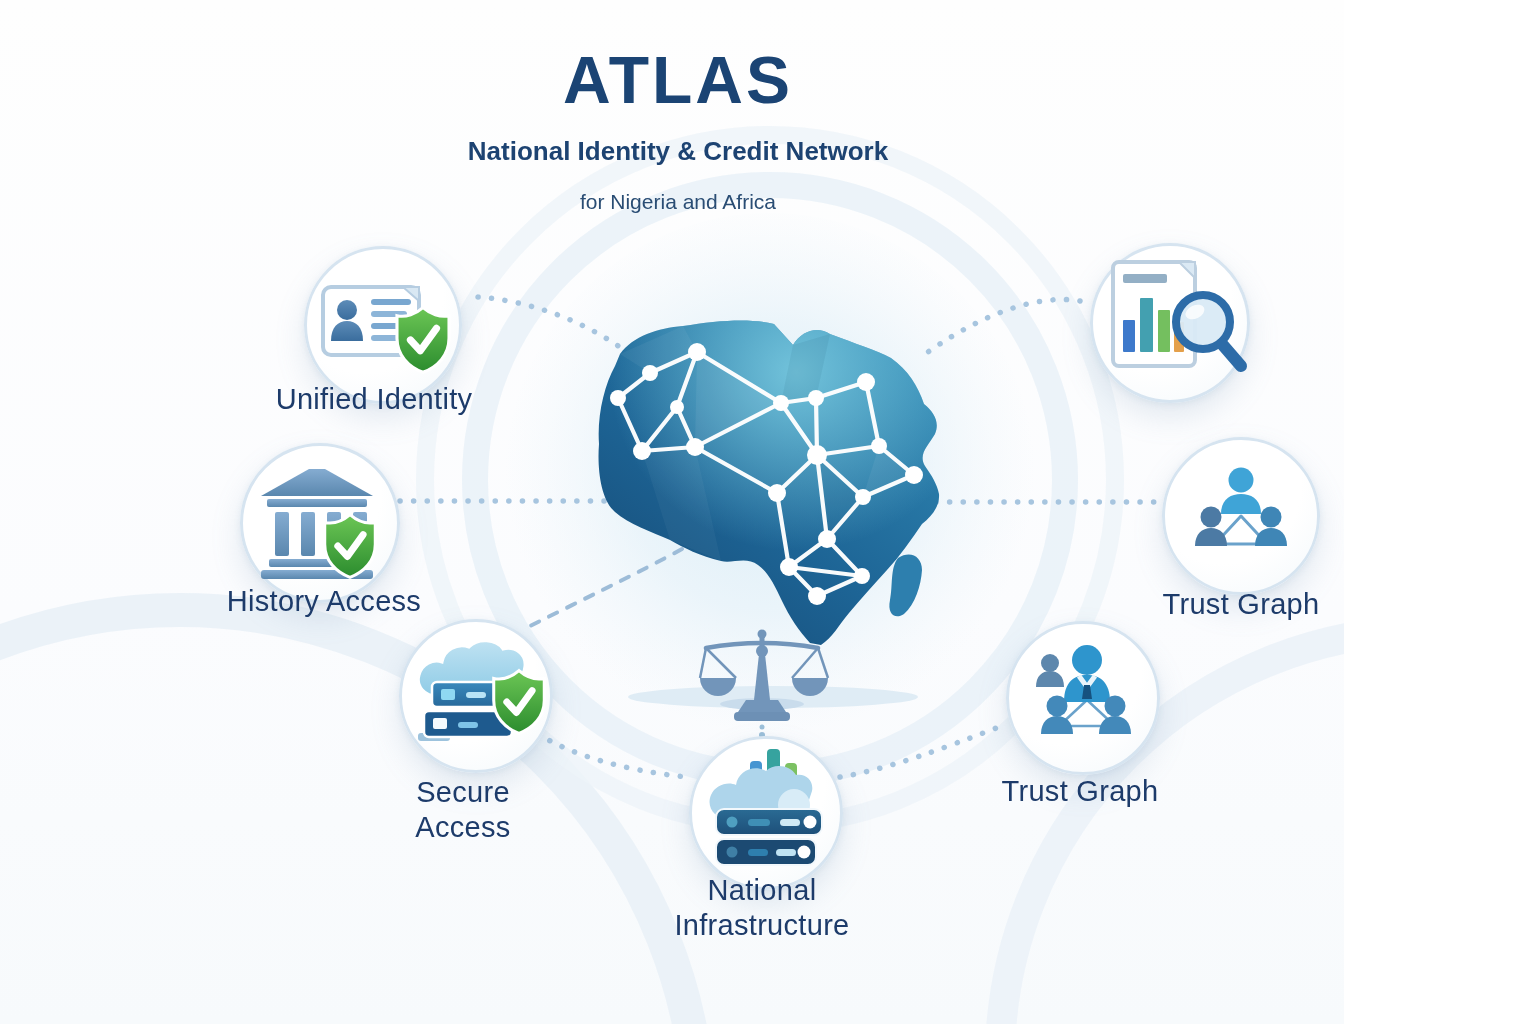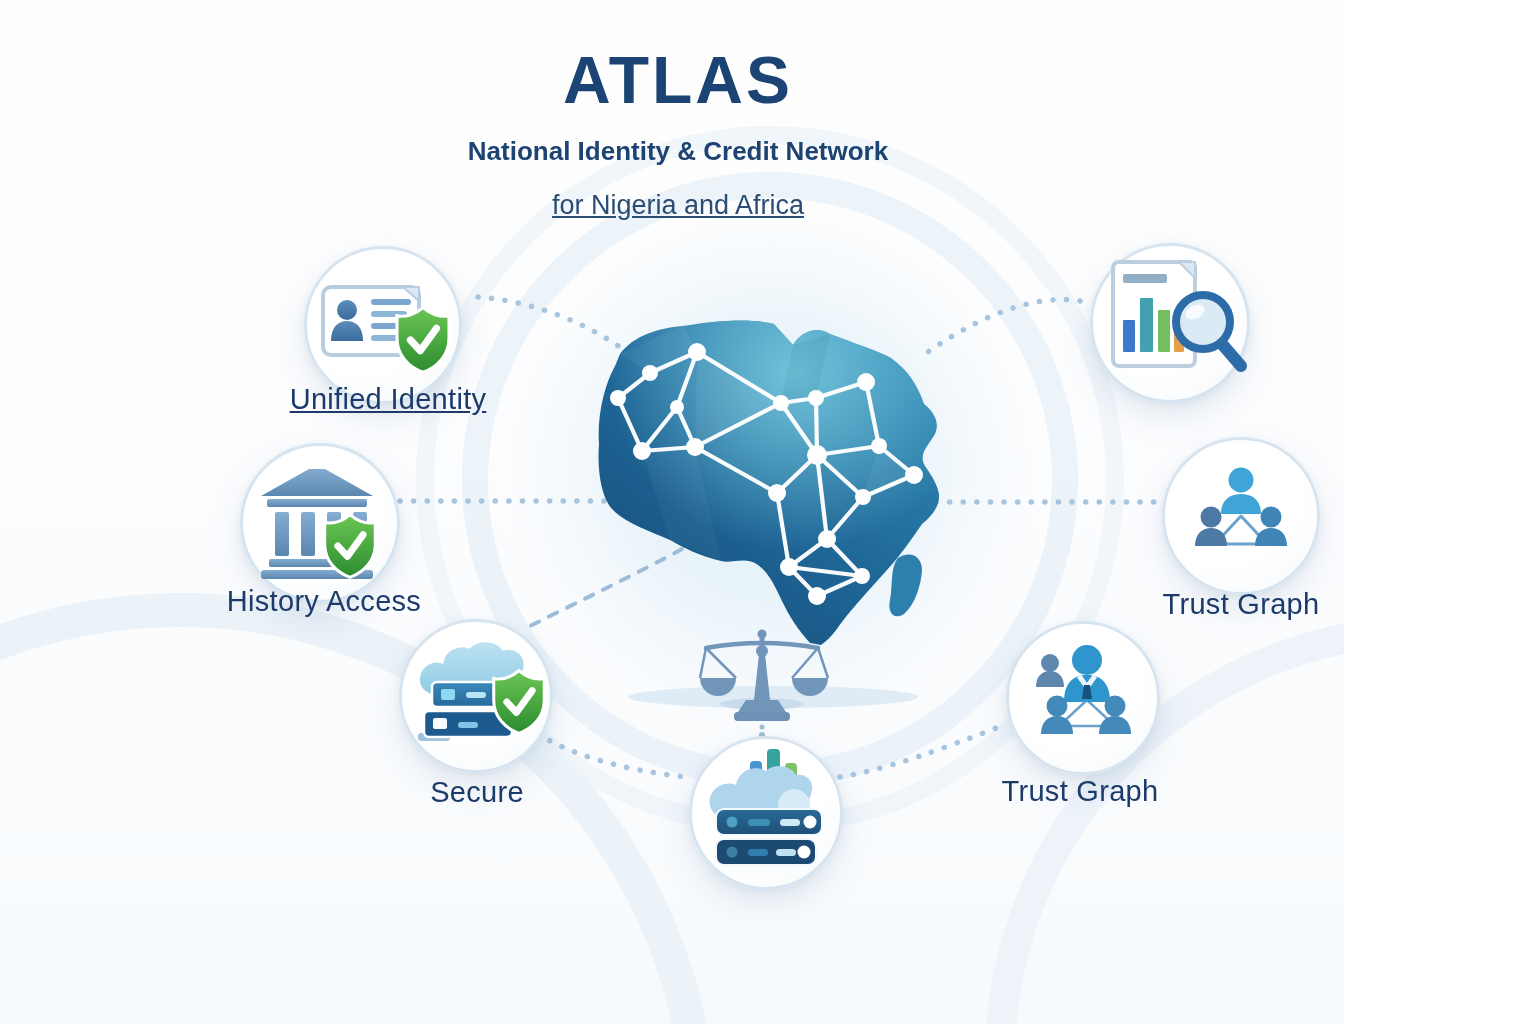--- a/index.html
+++ b/index.html
@@ -15,21 +15,21 @@
   .header h1{
     margin:0;position:absolute;left:0;top:42px;width:100%;
     font-size:66px;font-weight:700;letter-spacing:3px;color:#1b4474;
   }
   .subtitle{
     position:absolute;left:0;top:136px;width:100%;
     font-size:26px;font-weight:700;letter-spacing:0px;color:#1d4372;
   }
   .tagline{
     position:absolute;left:0;top:190px;width:100%;
-    font-size:27px;font-weight:400;color:#2a4d74;text-decoration:underline;
+    font-size:21px;font-weight:400;color:#2a4d74;
   }
   
   .badge{
     position:absolute;border-radius:50%;
     background:radial-gradient(circle at 38% 30%, #ffffff 55%, #f3f8fb 100%);
     border:3px solid #d6e4f0;
     box-shadow:0 14px 30px rgba(110,145,180,.18), 0 2px 6px rgba(110,145,180,.12);
   }
   .badge svg{position:absolute;overflow:visible;}
   .b-ui {left:304px;top:246px;width:152px;height:152px;}
@@ -38,25 +38,25 @@
   .b-tgr{left:1162px;top:437px;width:152px;height:152px;}
   .b-sac{left:399px;top:619px;width:148px;height:148px;}
   .b-tgb{left:1006px;top:621px;width:148px;height:148px;}
   .b-ni {left:689px;top:736px;width:148px;height:148px;}
   
   .label{
     position:absolute;width:300px;text-align:center;
     font-size:29px;font-weight:500;color:#1d3b6a;letter-spacing:.3px;
   }
   .label span{display:block;line-height:35px;}
-  .l-ui {left:238px;top:383px;text-decoration:underline;}
+  .l-ui {left:224px;top:383px;}
   .l-ch {left:1017px;top:383px;}
   .l-sab{left:174px;top:585px;}
   .l-tgr{left:1091px;top:588px;}
-  .l-sac{left:327px;top:775px;text-align:center;}
+  .l-sac{left:313px;top:775px;text-align:center;}
   .l-tgb{left:930px;top:775px;}
   .l-ni {left:612px;top:873px;}
 </style>
 </head>
 <body>
 
 <div class="stage">
 
   <svg class="layer" width="1536" height="1024" aria-hidden="true">
     <defs>
@@ -338,16 +338,21 @@
       <rect x="74" y="102" width="20" height="7" rx="3.5" fill="#bfe2f2"></rect>
       <circle cx="102" cy="105" r="6.5" fill="#ffffff"></circle>
     </svg>
   </div>
 
   <div class="label l-ui">Unified Identity</div>
   <div class="label l-sab">History Access</div>
   <div class="label l-tgr">Trust Graph</div>
   <div class="label l-sac">
     <span>Secure</span>
+    <span>Access</span>
   </div>
   <div class="label l-tgb">Trust Graph</div>
+  <div class="label l-ni">
+    <span>National</span>
+    <span>Infrastructure</span>
+  </div>
 
 </div>
 
 </body></html>

